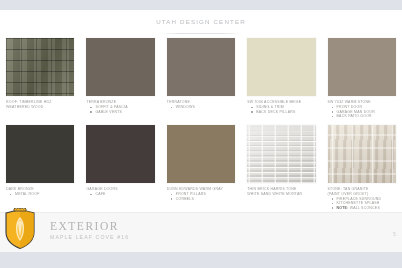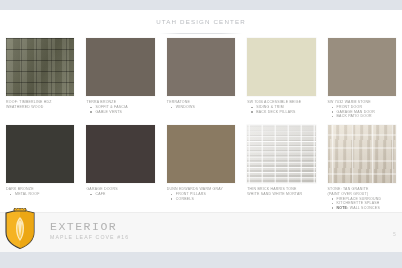--- a/index.html
+++ b/index.html
@@ -144,21 +144,21 @@
   }
   #footer-text {
     position: absolute;
     left: 50px;
     top: 7px;
   }
   #footer-title {
     font-size: 11.5px;
     letter-spacing: 1.5px;
     color: #b3b3b3;
-    font-family: Liberation Mono, monospace;
+    font-family: Liberation Serif, serif;
     line-height: 13px;
   }
   #footer-subtitle {
     font-size: 5.2px;
     letter-spacing: 1.1px;
     color: #c2c2c2;
     line-height: 8px;
   }
   #page-number {
     position: absolute;

